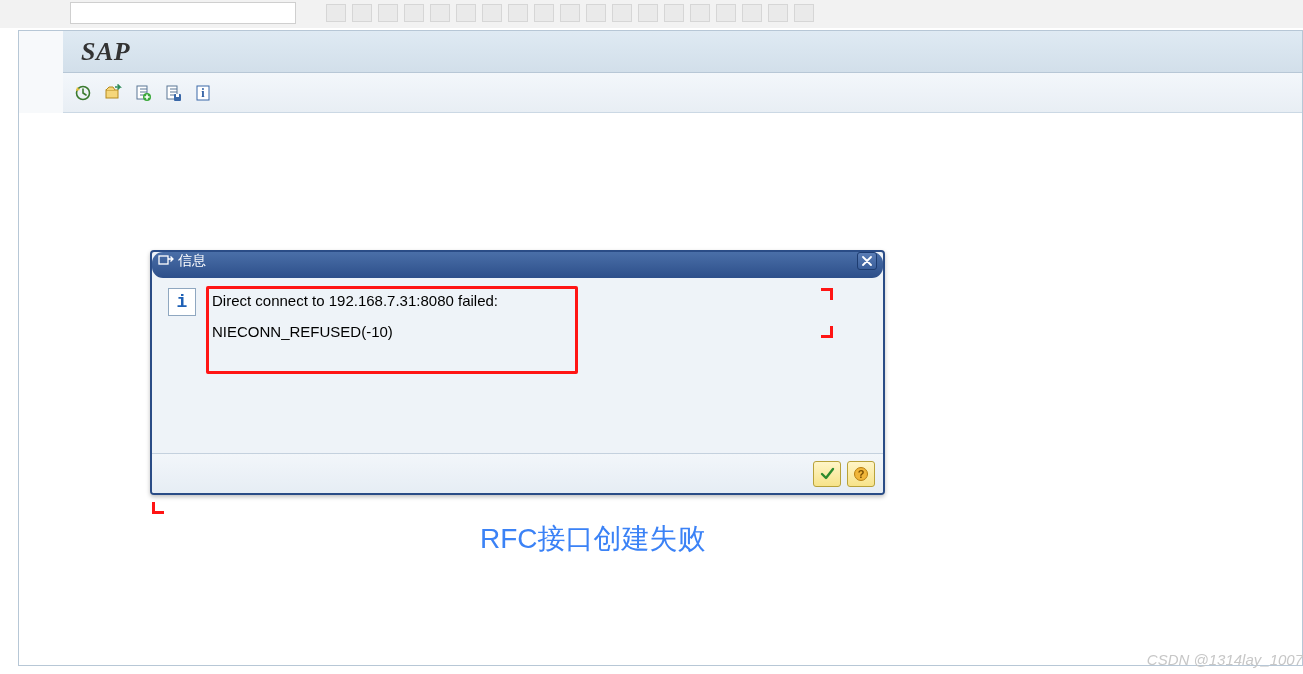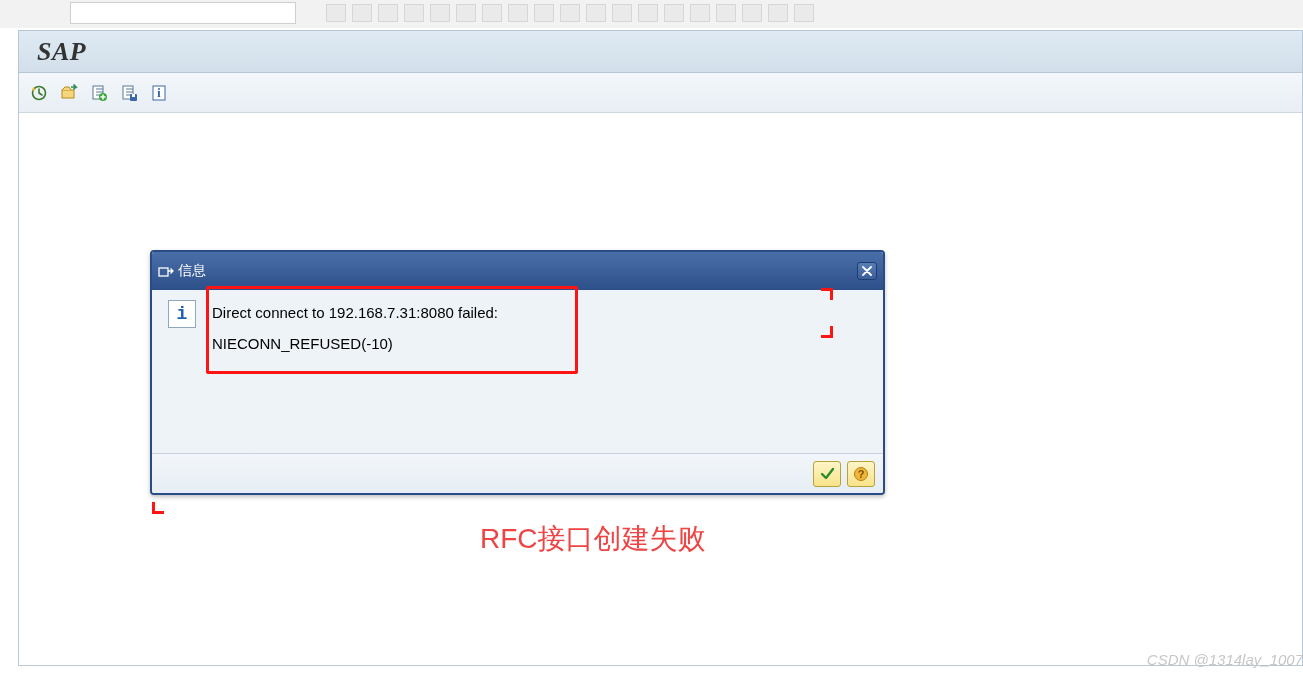--- a/index.html
+++ b/index.html
@@ -26,20 +26,21 @@
   }
   .ghost-icon {
     width: 20px; height: 18px; background: #eaeaea; border: 1px solid #d6d6d6;
   }
   
   .sap-panel {
     position: absolute;
     left: 18px; top: 30px; right: 0; bottom: 8px;
     border: 1px solid #b7c7d6;
     background: #f7f9fb;
+    padding-left: 44px;
   }
   .sap-title-bar {
     height: 42px;
     background: linear-gradient(#dfeaf3, #d2dfea);
     border-bottom: 1px solid #b7c7d6;
     display: flex; align-items: center;
     padding-left: 18px;
   }
   .sap-title {
     font-style: italic; font-weight: bold;
@@ -70,26 +71,26 @@
   .modal {
     position: absolute;
     left: 150px; top: 250px;
     width: 735px; height: 245px;
     border: 2px solid #2a4c86;
     background: #eef3f8;
     border-radius: 4px;
     box-shadow: 0 2px 4px rgba(0,0,0,0.25);
   }
   .modal-titlebar {
-    height: 38px;
+    height: 26px;
     background: linear-gradient(#4a6fa8, #2d4f8a);
-    display: flex; align-items: center;
+    display: flex; 
     color: #fff; font-size: 14px;
     padding: 0 6px;
-    border-top-left-radius: 2px; border-top-right-radius: 2px;
+    border-top-left-radius: 2px; border-top-right-radius: 2px; border-radius: 11px;
   }
   .modal-titlebar .modal-title-text { margin-left: 4px; }
   .modal-close {
     margin-left: auto;
     width: 20px; height: 18px;
     background: linear-gradient(#5a7db5, #3a5e9a);
     border: 1px solid #1d3c70;
     border-radius: 3px;
     display: flex; align-items: center; justify-content: center;
     cursor: pointer;
@@ -145,21 +146,21 @@
     width: 28px; height: 26px;
     border: 1px solid #b8a23a;
     background: linear-gradient(#fff5c7, #f7e38a);
     border-radius: 3px;
     display: flex; align-items: center; justify-content: center;
     cursor: pointer;
   }
   .caption {
     position: absolute;
     left: 480px; top: 520px;
-    color: #ef4444;
+    color: #3b82f6;
     font-size: 28px;
   }
   .watermark {
     position: absolute;
     right: 0; bottom: 6px;
     color: #c7c7c7; font-size: 15px; font-style: italic;
     font-family: Arial, sans-serif;
   }
 </style>
 </head>

